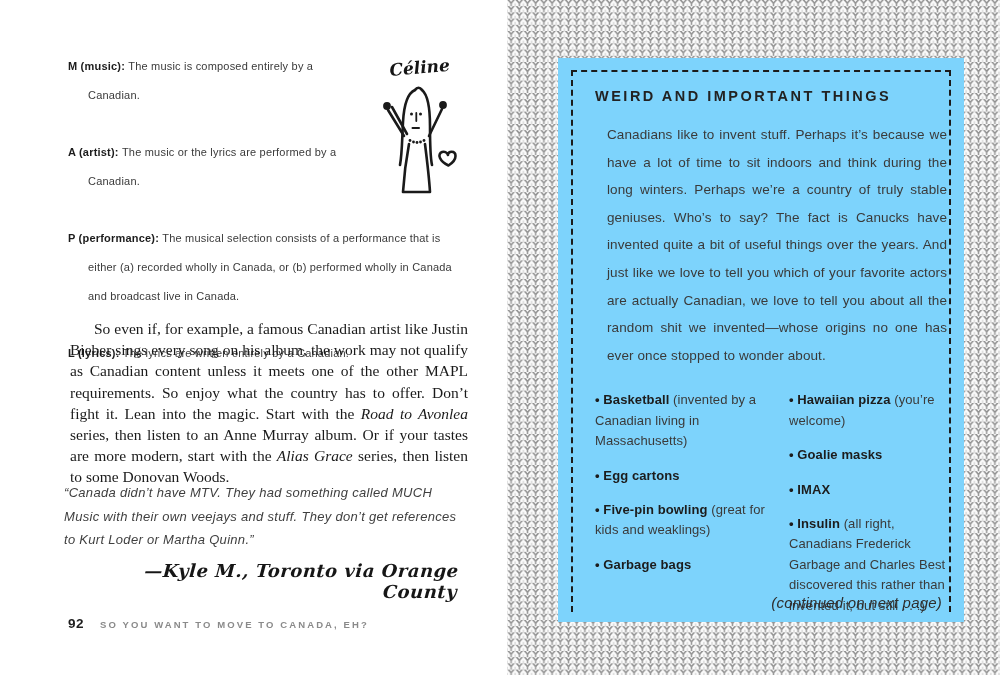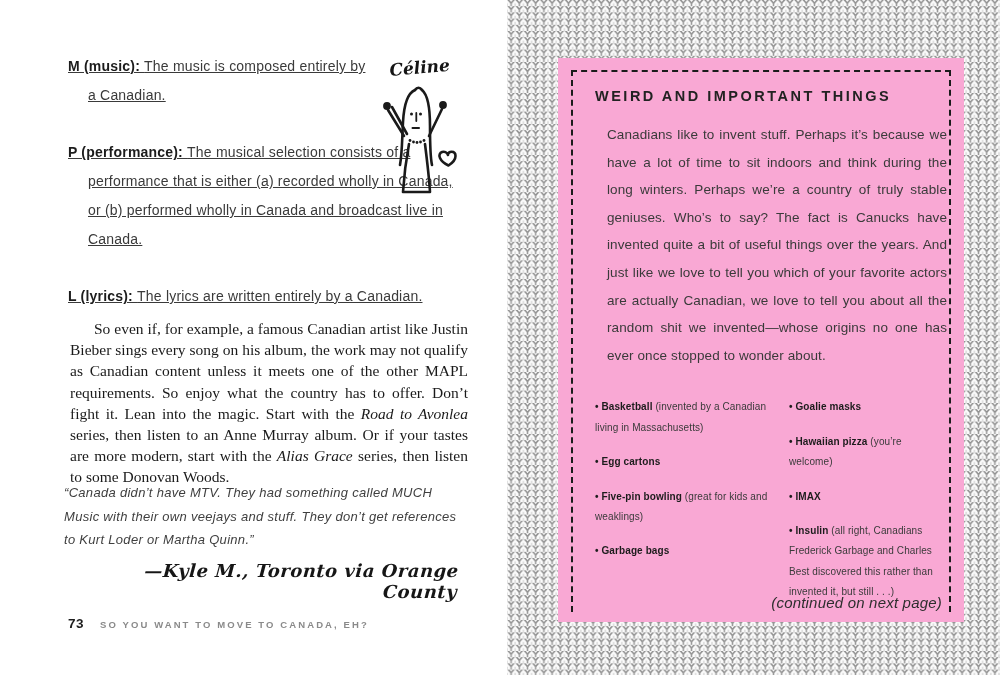--- a/index.html
+++ b/index.html
@@ -10,24 +10,23 @@
     color: #2b2b2b;
     overflow: hidden;
   }
   .spread { position: relative; width: 1000px; height: 675px; background: #fff; }
 
   
   .left-page { position: absolute; left: 0; top: 0; width: 507px; height: 675px; background: #fff; }
 
   .mapl-list { position: absolute; left: 68px; top: 52px; width: 300px; }
   .mapl-item {
-    font-size: 14px; line-height: 29px; color: #3a3a3a;
+    font-size: 11px; line-height: 29px; color: #3a3a3a;
     padding-left: 20px; text-indent: -20px; margin-bottom: 28px;
     letter-spacing: 0.2px;
-    text-decoration: underline;
   }
   .mapl-item:last-child { margin-bottom: 0; }
   .mapl-item.wide { width: 392px; }
   .mapl-item b { color: #1c1c1c; font-weight: bold; }
 
   .doodle { position: absolute; left: 366px; top: 52px; width: 104px; height: 150px; }
 
   .body-paragraph {
     position: absolute; left: 70px; top: 318px; width: 398px;
     font-family: "Liberation Serif", serif;
@@ -50,60 +49,61 @@
   }
 
   .page-footer { position: absolute; left: 68px; top: 616px; display: flex; align-items: baseline; gap: 16px; }
   .page-number { font-size: 13.5px; font-weight: bold; color: #1d1d1d; letter-spacing: 0.5px; }
   .chapter-title { font-size: 9.5px; color: #8a8a8a; letter-spacing: 2.1px; font-weight: bold; }
 
   
   .right-page { position: absolute; left: 507px; top: 0; width: 493px; height: 675px; }
   .knit-bg { position: absolute; left: 0; top: 0; width: 493px; height: 675px; display: block; }
 
-  .callout { position: absolute; left: 51px; top: 58px; width: 406px; height: 564px; background: #f9a8d4; }
+  .callout { position: absolute; left: 51px; top: 58px; width: 406px; height: 564px; background: #7dd3fc; }
   .callout-border {
     position: absolute; left: 13px; top: 12px; width: 380px; height: 542px;
     border: 2px dashed #1b1b1b; border-bottom: none;
     pointer-events: none;
   }
   .callout-content { position: absolute; left: 37px; top: 24px; width: 352px; }
 
   .callout-title {
     font-size: 14.5px; font-weight: bold; letter-spacing: 2.5px;
     line-height: 28px; color: #222222;
   }
   .callout-intro {
     margin-top: 11px;
     font-size: 13.5px; line-height: 27.6px; text-align: justify;
     color: #3a3a3a; letter-spacing: 0.1px; margin-left: 12px;
   }
   .inventions { display: flex; margin-top: 21px; }
   .inventions-col1 { width: 180px; flex: 0 0 180px; }
   .inventions-col2 { width: 158px; flex: 0 0 158px; margin-left: 14px; }
   .invention {
-    font-size: 10px; line-height: 20.4px; color: #3a3a3a;
-    margin-bottom: 14px; letter-spacing: 0.1px; margin-top: 7px;
+    font-size: 13px; line-height: 20.4px; color: #3a3a3a;
+    margin-bottom: 14px; letter-spacing: 0.1px;
   }
   .invention b { color: #1c1c1c; }
 
   .continued {
     position: absolute; right: 22px; top: 536px;
     font-style: italic; font-size: 15px; color: #2e2e2e; letter-spacing: 0.2px;
   }
 </style>
 </head>
 <body>
 
 <div class="spread">
 
   <div class="left-page">
 
     <div class="mapl-list">
         <p class="mapl-item"><b>M (music): </b><span>The music is composed entirely by a Canadian.</span></p>
+        <p class="mapl-item"><b>A (artist): </b><span>The music or the lyrics are performed by a Canadian.</span></p>
         <p class="mapl-item wide"><b>P (performance): </b><span>The musical selection consists of a performance that is either (a) recorded wholly in Canada, or (b) performed wholly in Canada and broadcast live in Canada.</span></p>
         <p class="mapl-item wide"><b>L (lyrics): </b><span>The lyrics are written entirely by a Canadian.</span></p>
       </div>
 
     <div class="doodle">
       <svg viewBox="0 0 104 150" width="104" height="150">
         <g fill="none" stroke="#1a1a1a" stroke-width="2.6" stroke-linecap="round" stroke-linejoin="round">
 
           <path d="M49,38 C42,41 38,52 37,70 C36,90 36,103 34,113"></path>
           <path d="M49,38 C51,35 54,35 56,38"></path>
@@ -138,21 +138,21 @@
       </svg>
     </div>
 
     <p class="body-paragraph"><span class="indent"></span><span><span>So even if, for example, a famous Canadian artist like Justin Bieber sings every song on his album, the work may not qualify as Canadian content unless it meets one of the other MAPL requirements. So enjoy what the country has to offer. Don’t fight it. Lean into the magic. Start with the </span><span style="font-style: italic;">Road to Avonlea</span><span> series, then listen to an Anne Murray album. Or if your tastes are more modern, start with the </span><span style="font-style: italic;">Alias Grace</span><span> series, then listen to some Donovan Woods.</span></span></p>
 
     <p class="pull-quote">“Canada didn’t have MTV. They had something called MUCH Music with their own veejays and stuff. They don’t get references to Kurt Loder or Martha Quinn.”</p>
 
     <p class="attribution">—Kyle M., Toronto via Orange County</p>
 
     <div class="page-footer">
-      <span class="page-number">73</span>
+      <span class="page-number">92</span>
       <span class="chapter-title">SO YOU WANT TO MOVE TO CANADA, EH?</span>
     </div>
   </div>
 
   <div class="right-page">
 
     <svg class="knit-bg" width="493" height="675" viewBox="0 0 493 675" preserveAspectRatio="none">
       <defs>
         <pattern id="knit" width="8.2" height="6.2" patternUnits="userSpaceOnUse">
           <rect width="8.2" height="6.2" fill="#fbfbfb"></rect>
@@ -173,22 +173,22 @@
         </h2>
         <p class="callout-intro">Canadians like to invent stuff. Perhaps it’s because we have a lot of time to sit indoors and think during the long winters. Perhaps we’re a country of truly stable geniuses. Who’s to say? The fact is Canucks have invented quite a bit of useful things over the years. And just like we love to tell you which of your favorite actors are actually Canadian, we love to tell you about all the random shit we invented—whose origins no one has ever once stopped to wonder about.</p>
         <div class="inventions">
           <div class="inventions-col1">
               <p class="invention"><b>• Basketball</b><span> (invented by a Canadian living in Massachusetts)</span></p>
               <p class="invention"><b>• Egg cartons</b></p>
               <p class="invention"><b>• Five-pin bowling</b><span> (great for kids and weaklings)</span></p>
               <p class="invention"><b>• Garbage bags</b></p>
             </div>
           <div class="inventions-col2">
+              <p class="invention"><b>• Hawaiian pizza</b><span> (you’re welcome)</span></p>
               <p class="invention"><b>• Goalie masks</b></p>
-              <p class="invention"><b>• Hawaiian pizza</b><span> (you’re welcome)</span></p>
               <p class="invention"><b>• IMAX</b></p>
               <p class="invention"><b>• Insulin</b><span> (all right, Canadians Frederick Garbage and Charles Best discovered this rather than invented it, but still . . .)</span></p>
             </div>
         </div>
       </div>
       <p class="continued">(continued on next page)</p>
     </div>
   </div>
 
 </div>

